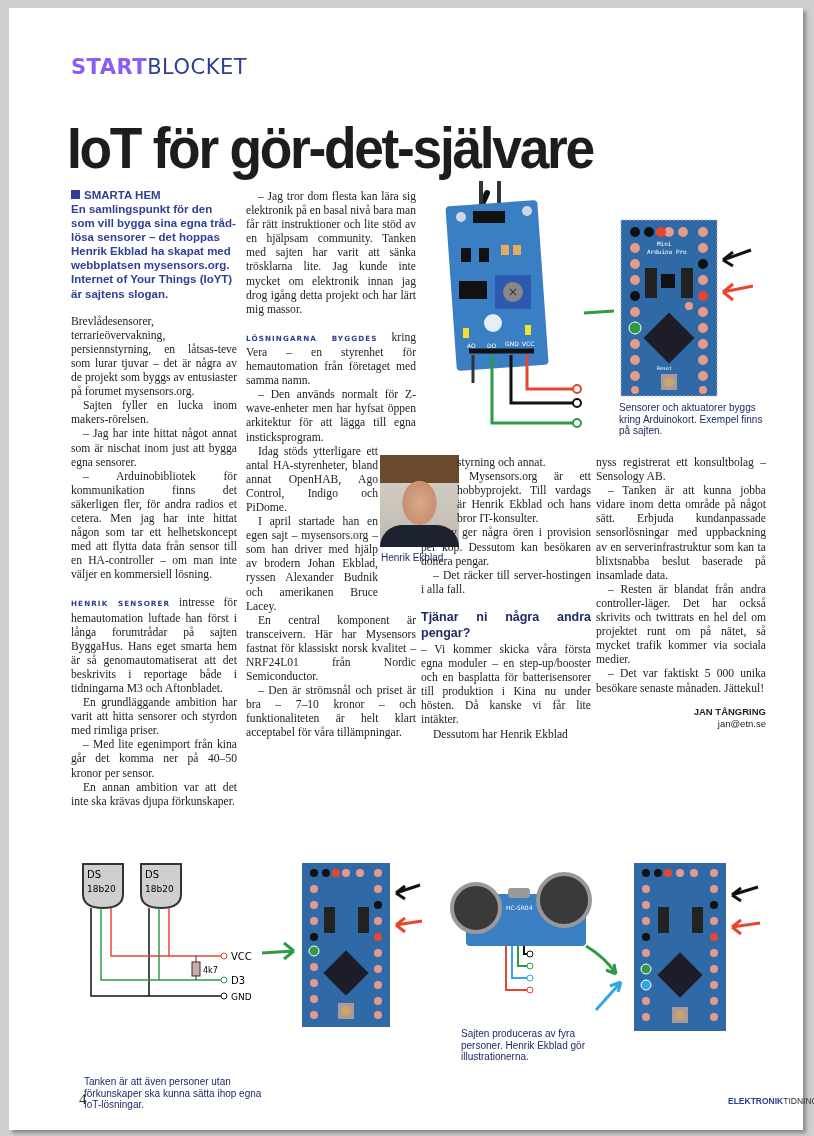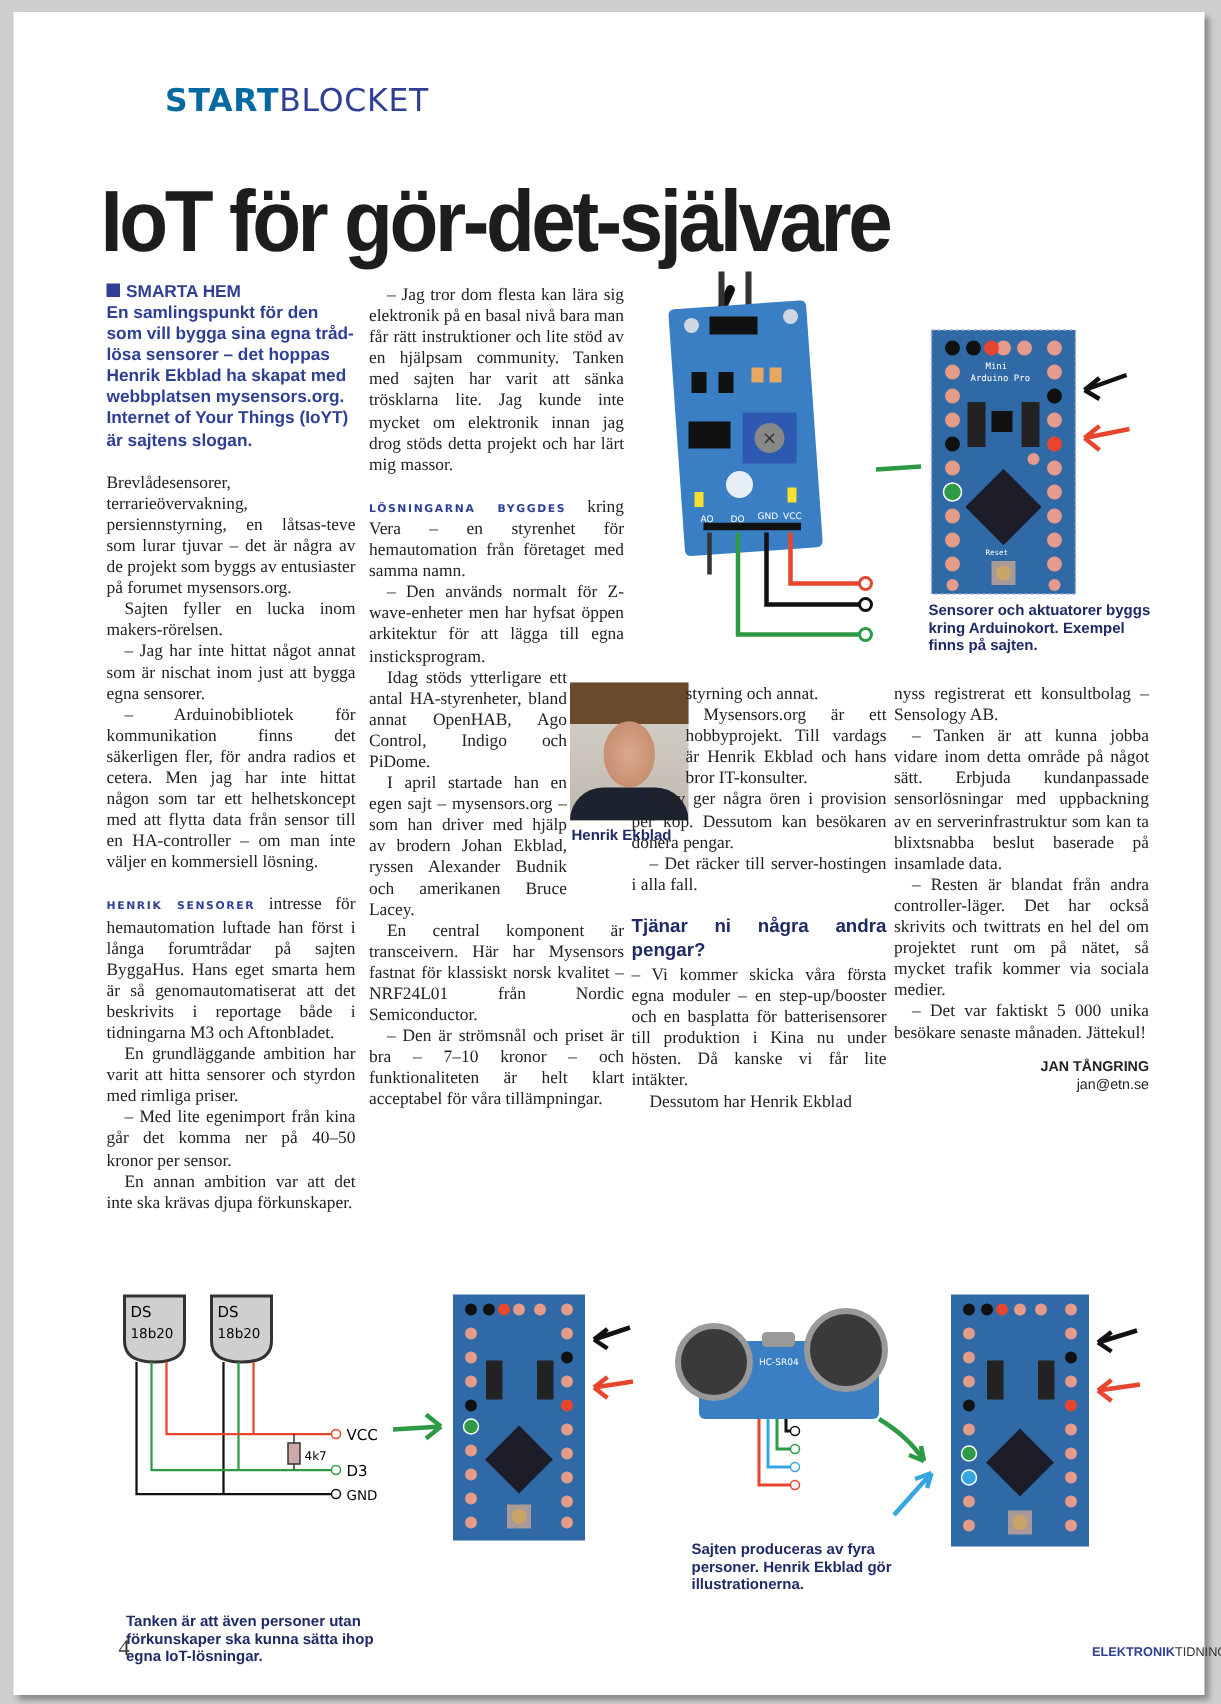--- a/index.html
+++ b/index.html
@@ -1,34 +1,34 @@
 <!DOCTYPE html>
 <html><head>
 <meta charset="utf-8">
 <style>
   html,body{margin:0;padding:0;}
   body{width:814px;height:1136px;background:#cfcfcf;position:relative;overflow:hidden;font-family:"DejaVu Serif",serif;}
   .page{position:absolute;left:9px;top:8px;width:794px;height:1122px;background:#fff;box-shadow:3px 3px 4px rgba(0,0,0,0.35);}
   .abs{position:absolute;}
   .section{left:62px;top:48px;font-family:"DejaVu Sans",sans-serif;font-size:21px;letter-spacing:0.5px;line-height:22px;}
-  .section .a{color:#0369a1;font-weight:bold;margin-left:39px;}
+  .section .a{color:#8b5cf6;font-weight:bold;}
   .section .b{color:#2e3f95;font-weight:normal;}
   .headline{left:58px;top:108px;font-family:"Liberation Sans",sans-serif;font-weight:bold;font-size:58px;letter-spacing:-2.5px;color:#1d1d1d;line-height:64px;white-space:nowrap;transform:scaleX(0.92);transform-origin:left;}
   .col{position:absolute;font-family:"Liberation Serif",serif;font-size:11.6px;line-height:14.1px;color:#222;text-align:justify;hyphens:auto;}
   .col p{margin:0;text-indent:12px;}
   .col p.noind{text-indent:0;}
   .col p.gap{margin-top:14px;}
   .kicker{font-family:"Liberation Sans",sans-serif;font-weight:bold;color:#2e3f95;font-size:11.5px;line-height:14px;}
   .kicker .sq{display:inline-block;width:9px;height:9px;background:#2e3f95;margin-right:4px;vertical-align:0px;}
   .ingress{font-family:"Liberation Sans",sans-serif;font-weight:bold;color:#2e3f95;font-size:11.5px;line-height:14.1px;text-align:left;margin-bottom:14px;}
   .lead{font-family:"DejaVu Sans",sans-serif;font-weight:bold;color:#2e3f95;font-size:7.2px;letter-spacing:1.1px;}
   .subhead{font-family:"Liberation Sans",sans-serif;font-weight:bold;color:#1f2a66;font-size:12.5px;line-height:16px;margin:12px 0 2px 0;}
   .byline{text-align:right;font-family:"Liberation Sans",sans-serif;font-size:9.5px;line-height:12px;margin-top:10px;}
   .byline .n{font-weight:bold;}
-  .caption{font-family:"Liberation Sans",sans-serif;font-weight:bold;color:#1f2a66;font-size:10px;line-height:11.5px;}
+  .caption{font-family:"Liberation Sans",sans-serif;font-weight:normal;color:#1f2a66;font-size:10px;line-height:11.5px;}
   .footer-page{left:70px;top:1083px;font-family:"Liberation Serif",serif;font-size:15px;color:#333;}
   .footer-mag{left:675px;top:1088px;font-family:"Liberation Sans",sans-serif;font-size:8.5px;color:#333;white-space:nowrap;padding-left:44px;}
   .footer-mag .m1{color:#2e3f95;font-weight:bold;}
   .photo{left:371px;top:447px;width:79px;height:92px;background:radial-gradient(ellipse 28px 36px at 50% 52%,#d9a98c 0%,#c98f72 60%,transparent 62%),linear-gradient(#6a4a2c 0 30%,transparent 30%),linear-gradient(180deg,#d8d4cc,#bfb8ad);overflow:hidden;}
   .photo .shirt{position:absolute;left:0;bottom:0;width:79px;height:22px;background:#1c2230;border-radius:30px 30px 0 0;}
   .photo-cap{left:372px;top:544px;}
   svg{position:absolute;overflow:visible;}
 </style>
 </head>
 <body>
@@ -46,21 +46,21 @@
     <p>Sajten fyller en lucka inom makers-rörelsen.</p>
     <p>– Jag har inte hittat något annat som är nischat inom just att bygga egna sensorer.</p>
     <p>– Arduinobibliotek för kommunikation finns det säkerligen fler, för andra radios et cetera. Men jag har inte hittat någon som tar ett helhetskoncept med att flytta data från sensor till en HA-controller – om man inte väljer en kommersiell lösning.</p>
     <p class="noind gap"><span class="lead">HENRIK SENSORER</span><span> intresse för hemautomation luftade han först i långa forumtrådar på sajten ByggaHus. Hans eget smarta hem är så genomautomatiserat att det beskrivits i reportage både i tidningarna M3 och Aftonbladet.</span></p>
     <p>En grundläggande ambition har varit att hitta sensorer och styrdon med rimliga priser.</p>
     <p>– Med lite egenimport från kina går det komma ner på 40–50 kronor per sensor.</p>
     <p>En annan ambition var att det inte ska krävas djupa förkunskaper.</p>
   </div>
 
   <div class="col" style="left:237px;top:182px;width:170px;">
-    <p>– Jag tror dom flesta kan lära sig elektronik på en basal nivå bara man får rätt instruktioner och lite stöd av en hjälpsam community. Tanken med sajten har varit att sänka trösklarna lite. Jag kunde inte mycket om elektronik innan jag drog stöds detta projekt och har lärt mig massor.</p>
+    <p>– Jag tror dom flesta kan lära sig elektronik på en basal nivå bara man får rätt instruktioner och lite stöd av en hjälpsam community. Tanken med sajten har varit att sänka trösklarna lite. Jag kunde inte mycket om elektronik innan jag drog igång detta projekt och har lärt mig massor.</p>
     <p class="noind gap"><span class="lead">LÖSNINGARNA BYGGDES</span><span> kring Vera – en styrenhet för hemautomation från företaget med samma namn.</span></p>
     <p>– Den används normalt för Z-wave-enheter men har hyfsat öppen arkitektur för att lägga till egna insticksprogram.</p>
     <div style="width:132px;">
       <p>Idag stöds ytterligare ett antal HA-styrenheter, bland annat OpenHAB, Ago Control, Indigo och PiDome.</p>
       <p>I april startade han en egen sajt – mysensors.org – som han driver med hjälp av brodern Johan Ekblad, ryssen Alexander Budnik och amerikanen Bruce Lacey.</p>
     </div>
     <p>En central komponent är transceivern. Här har Mysensors fastnat för klassiskt norsk kvalitet – NRF24L01 från Nordic Semiconductor.</p>
     <p>– Den är strömsnål och priset är bra – 7–10 kronor – och funktionaliteten är helt klart acceptabel för våra tillämpningar.</p>
   </div>
 

